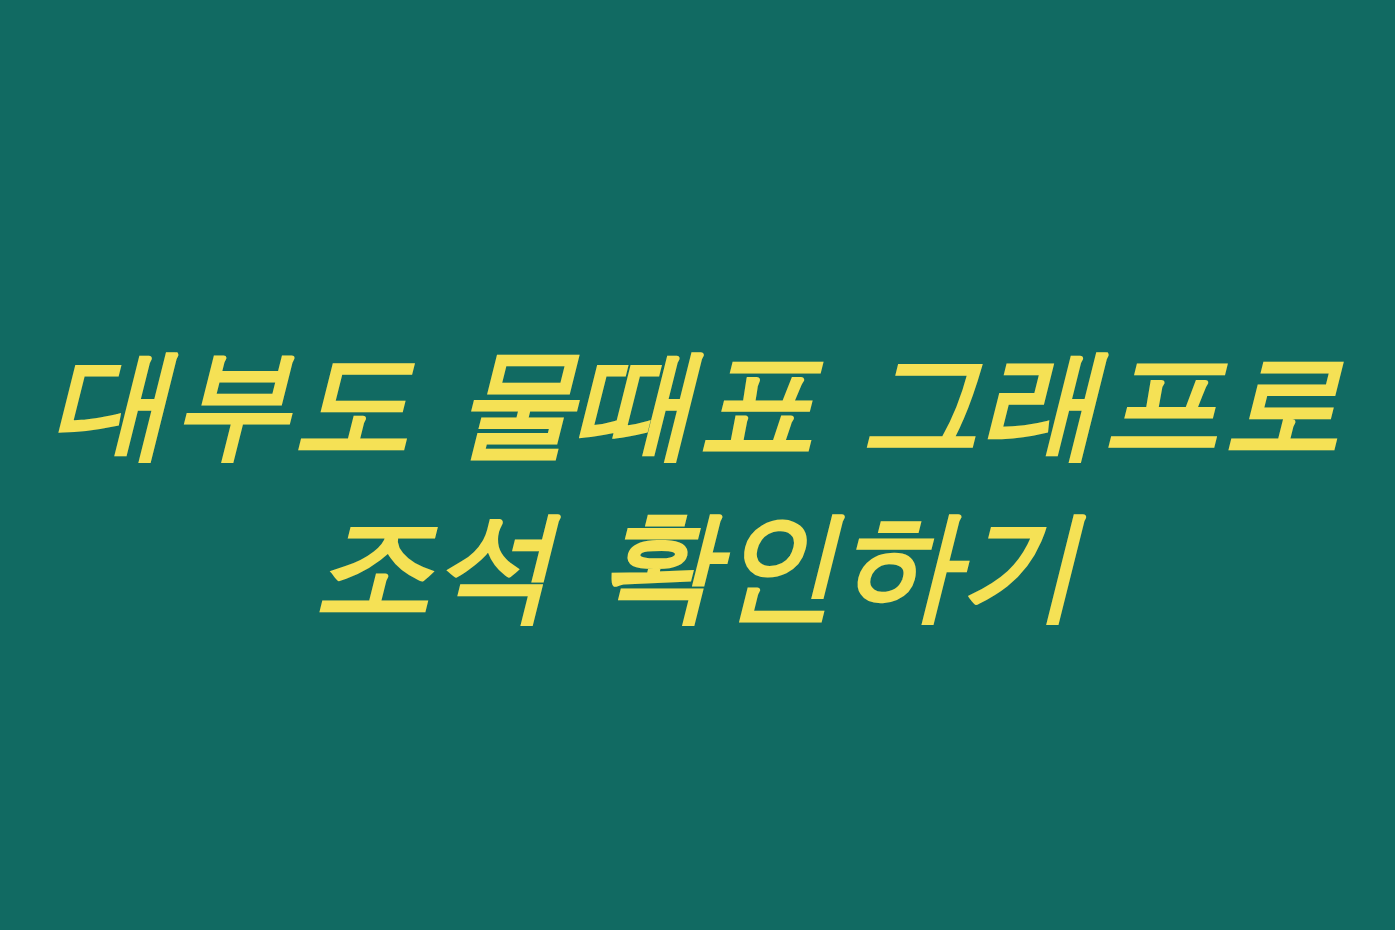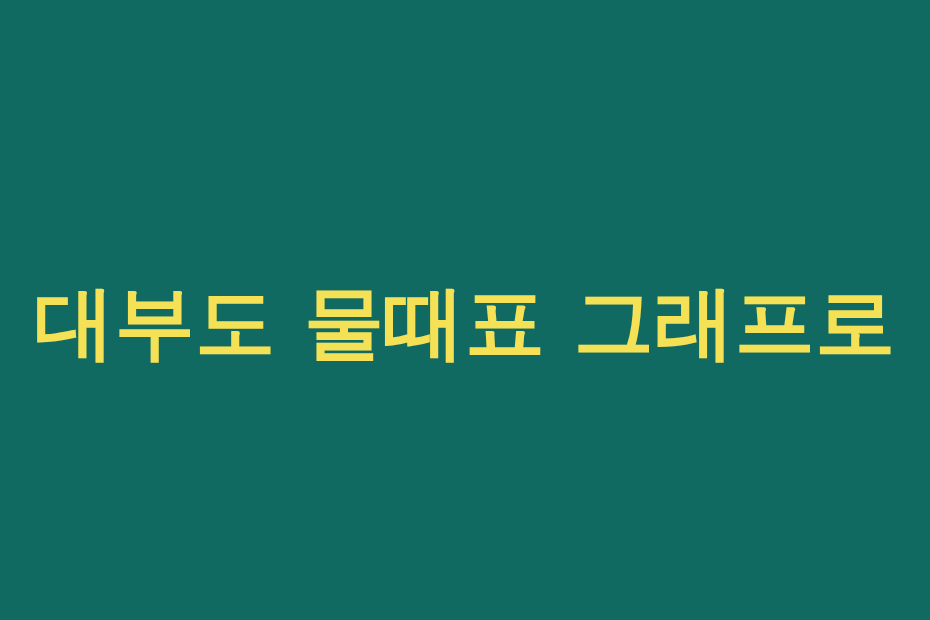--- a/index.html
+++ b/index.html
@@ -20,20 +20,21 @@
     position: relative;
     box-sizing: border-box;
     width: 930px;
     height: 620px;
     background-color: #116a62;
     display: flex;
     flex-direction: column;
     align-items: center;
     justify-content: center;
     overflow: hidden;
+    font-style: italic;
   }
 
   
   .headline {
     display: flex;
     flex-direction: column;
     align-items: center;
     justify-content: center;
     width: 100%;
     
@@ -65,16 +66,17 @@
 </style>
 </head>
 <body>
 
 <div class="banner" style="background-color: rgb(17, 106, 98);">
 
   <div class="headline">
 
     <span class="headline-line headline-line--primary" style="color: rgb(245, 225, 85);">대부도 물때표 그래프로</span>
 
+    <span class="headline-line headline-line--secondary" style="color: rgb(245, 225, 85);">조석 확인하기</span>
 
   </div>
 
 </div>
 
 </body></html>

